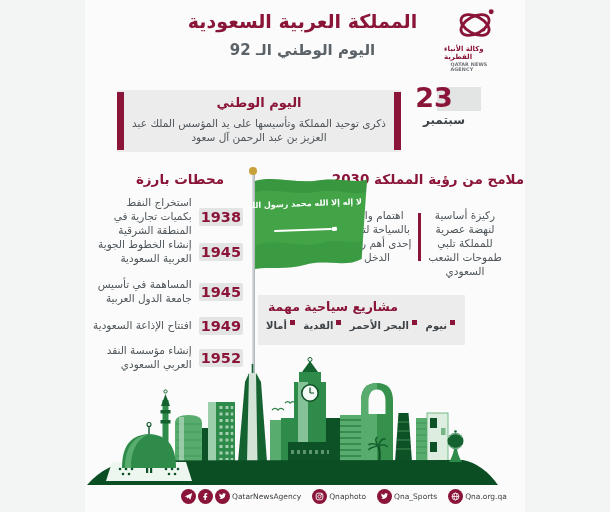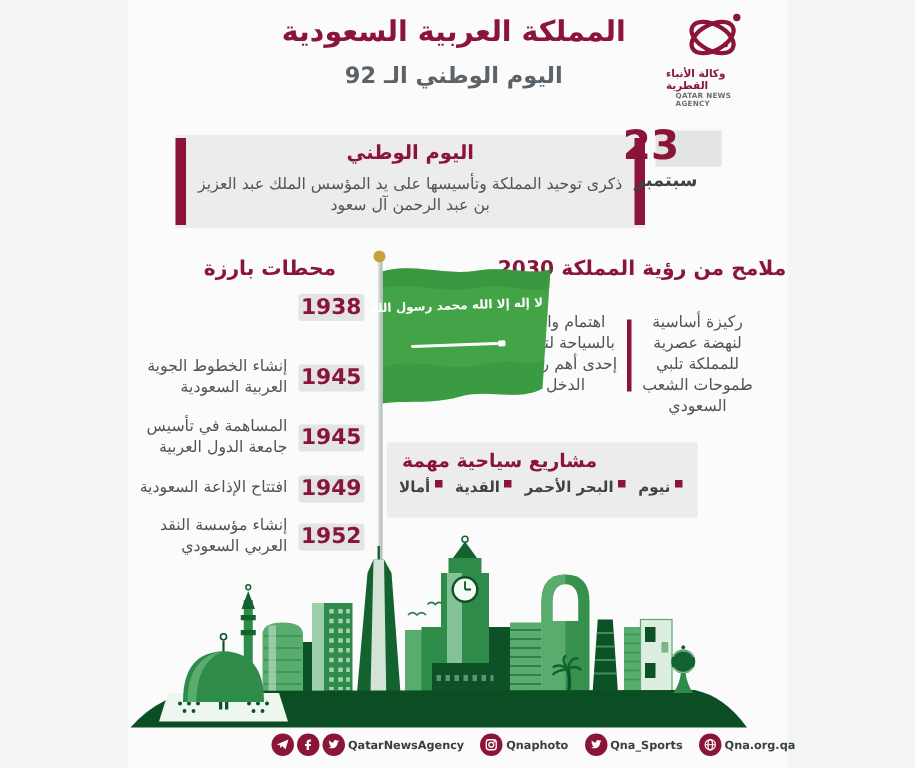--- a/index.html
+++ b/index.html
@@ -8,21 +8,21 @@
 
   
   .title{position:absolute;left:150px;top:10px;width:305px;text-align:center;font-size:19px;font-weight:bold;color:#8A1538;direction:rtl;}
   .subtitle{position:absolute;left:150px;top:41px;width:305px;text-align:center;font-size:15px;font-weight:bold;color:#5b6268;direction:rtl;}
   .logo{position:absolute;left:444px;top:6px;width:64px;text-align:left;}
   .logo svg{display:block;margin:0 auto;}
   .logo-ar{font-size:7px;color:#8A1538;font-weight:bold;direction:rtl;margin-top:1px;}
   .logo-en{font-size:6px;color:#6a6f74;letter-spacing:.2px;font-weight:bold;transform:scale(.8);transform-origin:center top;}
 
   
-  .nd-box{position:absolute;left:117px;top:90px;width:313px;height:62px;background:#ececec;}
+  .nd-box{position:absolute;left:117px;top:90px;width:284px;height:62px;background:#ececec;}
   .nd-bar{position:absolute;top:2px;bottom:2px;width:7px;background:#8A1538;}
   .nd-bar.l{left:0}.nd-bar.r{right:0}
   .nd-heading{position:absolute;left:0;right:0;top:5px;text-align:center;font-size:13px;font-weight:bold;color:#8A1538;direction:rtl;}
   .nd-body{position:absolute;left:14px;right:14px;top:26px;text-align:center;font-size:10.5px;line-height:1.38;color:#4f555a;direction:rtl;}
 
   
   .date-square{position:absolute;left:437px;top:87px;width:44px;height:24px;background:#e3e4e4;}
   .date-day{position:absolute;left:408px;top:82px;width:52px;text-align:center;font-size:27px;font-weight:bold;color:#8A1538;}
   .date-month{position:absolute;left:418px;top:113px;width:52px;text-align:center;font-size:12px;font-weight:bold;color:#3e4347;direction:rtl;}
   .date-caption{position:absolute;left:398px;top:131px;width:94px;text-align:center;font-size:10.5px;line-height:1.35;color:#4f555a;direction:rtl;}
@@ -57,21 +57,21 @@
 
   
   .skyline{position:absolute;left:85px;top:356px;width:415px;height:132px;z-index:2;}
   .bird{stroke:#2f7d47;stroke-width:1.2;fill:none;}
 
   
   .footer{position:absolute;left:181px;top:488px;height:16px;display:flex;align-items:center;gap:9px;z-index:4;}
   .footer-group{display:flex;align-items:center;gap:2px;}
   .icon-circle{width:15px;height:15px;border-radius:50%;background:#8A1538;display:flex;align-items:center;justify-content:center;flex:0 0 auto;}
   .icon-circle svg{width:9px;height:9px;display:block;}
-  .footer-label{font-size:7.5px;font-weight:bold;color:#3a3f43;margin-right:2px;}
+  .footer-label{font-size:7.5px;font-weight:normal;color:#3a3f43;margin-right:2px;}
 </style>
 </head>
 <body>
 
 <div class="frame">
   <div class="card"></div>
 
   <div class="title">المملكة العربية السعودية</div>
   <div class="subtitle">اليوم الوطني الـ 92</div>
   <div class="logo">
@@ -94,20 +94,21 @@
     <div class="nd-body">ذكرى توحيد المملكة وتأسيسها على يد المؤسس الملك عبد العزيز بن عبد الرحمن آل سعود</div>
   </div>
 
   <div class="date-square"></div>
   <div class="date-day">23</div>
   <div class="date-month">سبتمبر</div>
 
   <div class="ms-heading">محطات بارزة</div>
   <div class="ms-row" style="top:196px">
     <div class="ms-year">1938</div>
+    <div class="ms-text">استخراج النفط بكميات تجارية في المنطقة الشرقية</div>
   </div>
   <div class="ms-row" style="top:238px">
     <div class="ms-year">1945</div>
     <div class="ms-text">إنشاء الخطوط الجوية العربية السعودية</div>
   </div>
   <div class="ms-row" style="top:278px">
     <div class="ms-year">1945</div>
     <div class="ms-text">المساهمة في تأسيس جامعة الدول العربية</div>
   </div>
   <div class="ms-row" style="top:317px">

